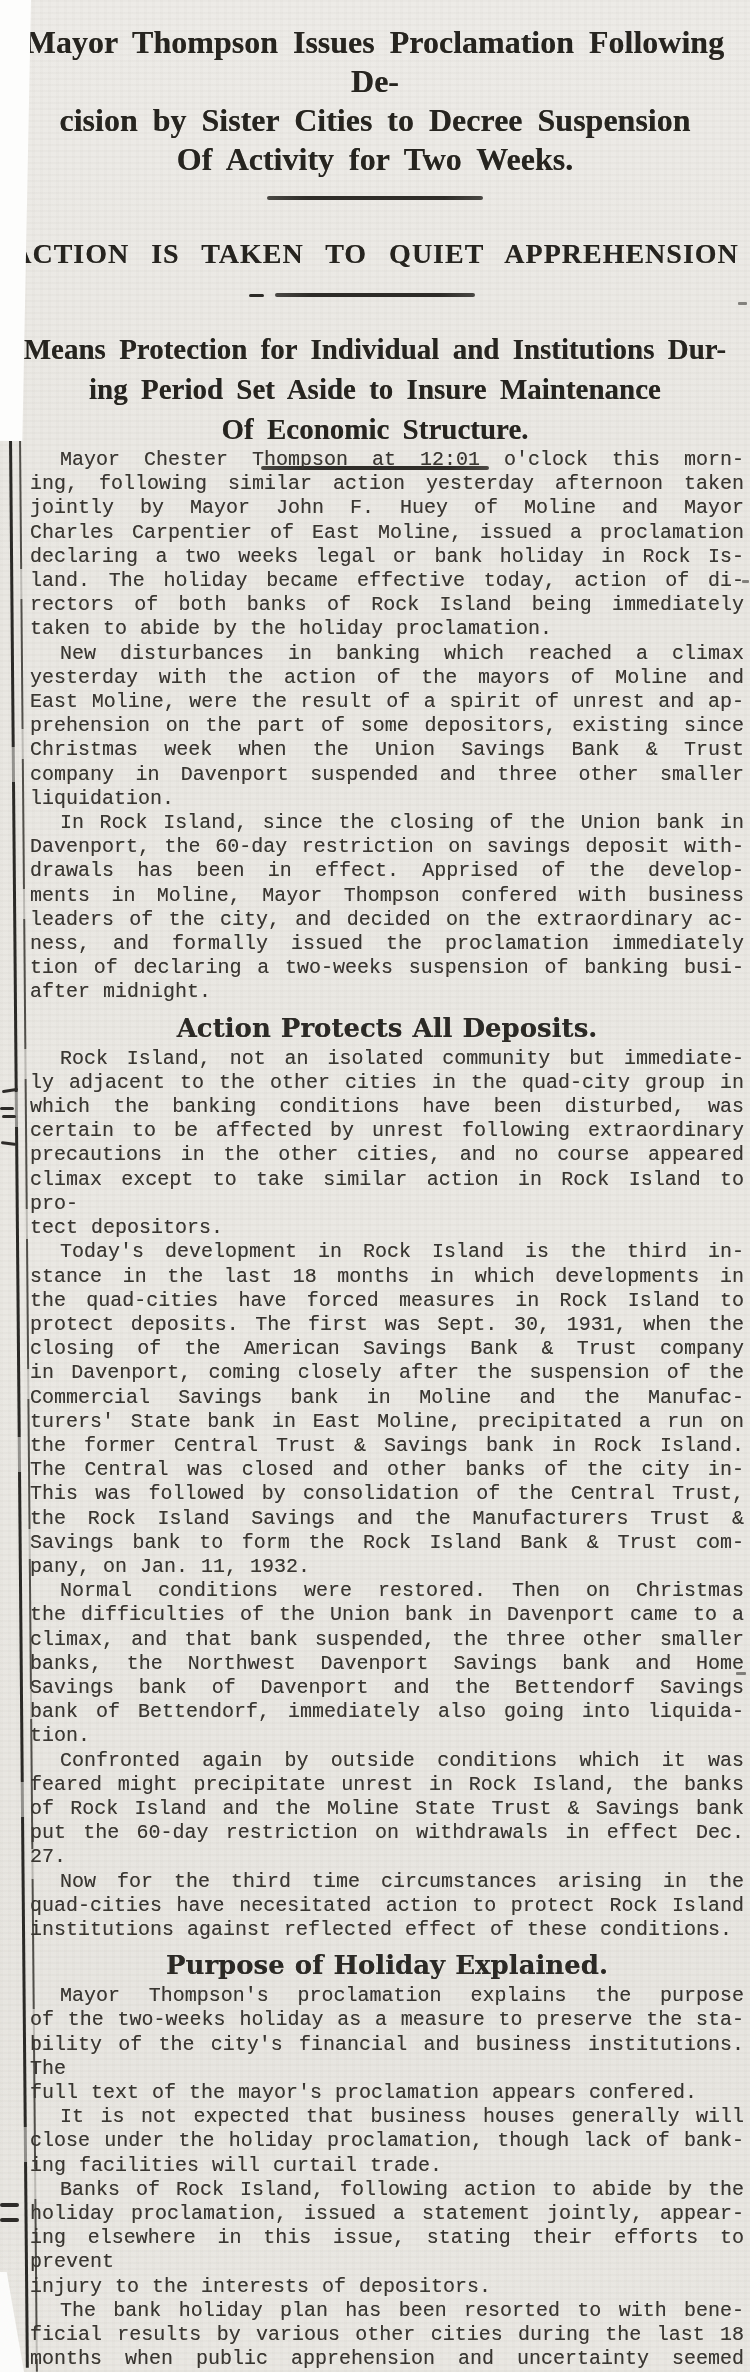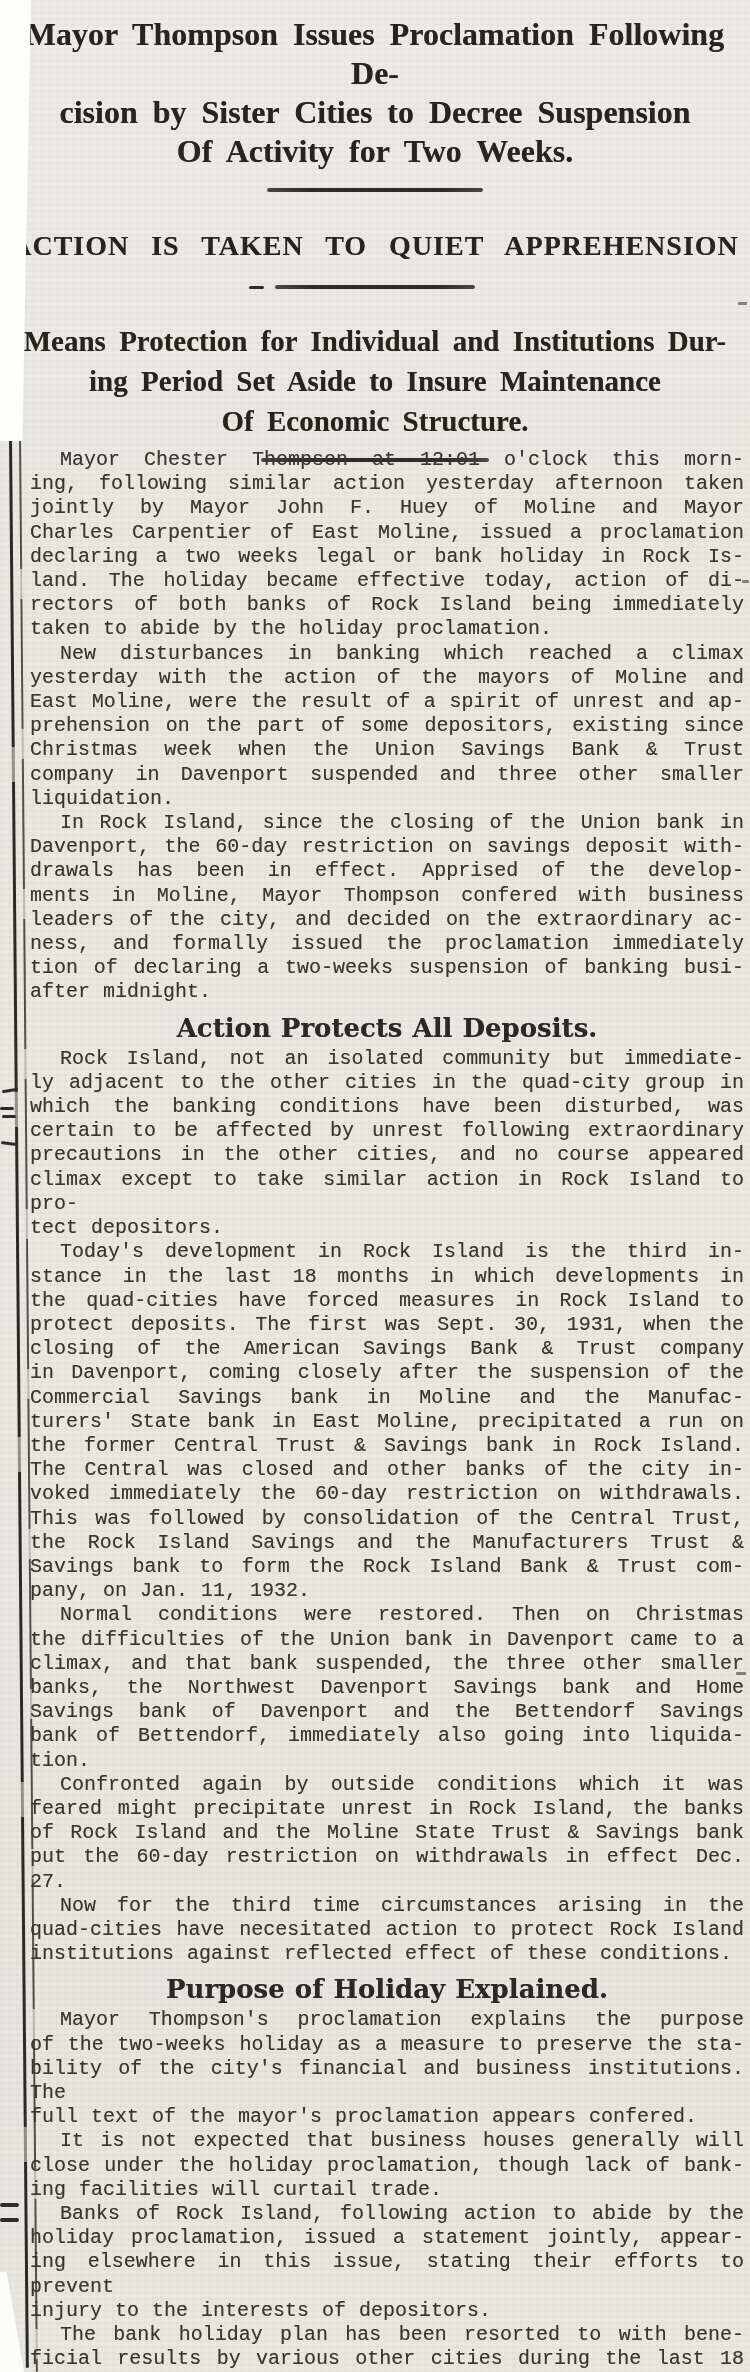--- a/index.html
+++ b/index.html
@@ -34,21 +34,21 @@
   }
   .edge-bottom-left {
     position: absolute; left: 0; bottom: 0;
     width: 24px; height: 100px;
     background: #fbfbfa;
     clip-path: polygon(0 0, 28% 0, 100% 100%, 0 100%);
     z-index: 1;
   }
   
   .header {
-    position: absolute; top: 8px; left: 0;
+    position: absolute; top: 16px; left: 0;
     width: 750px;
     text-align: center;
     color: #26241f;
     z-index: 2;
   }
   .headline {
     margin: 0; padding-top: 7px;
     font-family: "Liberation Serif", serif;
     font-weight: bold;
     font-size: 32px; line-height: 39px;
@@ -222,21 +222,20 @@
         <div class="bl first">Today's development in Rock Island is the third in-</div>
         <div class="bl">stance in the last 18 months in which developments in</div>
         <div class="bl">the quad-cities have forced measures in Rock Island to</div>
         <div class="bl">protect deposits. The first was Sept. 30, 1931, when the</div>
         <div class="bl">closing of the American Savings Bank &amp; Trust company</div>
         <div class="bl">in Davenport, coming closely after the suspension of the</div>
         <div class="bl">Commercial Savings bank in Moline and the Manufac-</div>
         <div class="bl">turers' State bank in East Moline, precipitated a run on</div>
         <div class="bl">the former Central Trust &amp; Savings bank in Rock Island.</div>
         <div class="bl">The Central was closed and other banks of the city in-</div>
-        <div class="bl">voked immediately the 60-day restriction on withdrawals.</div>
         <div class="bl">This was followed by consolidation of the Central Trust,</div>
         <div class="bl">the Rock Island Savings and the Manufacturers Trust &amp;</div>
         <div class="bl">Savings bank to form the Rock Island Bank &amp; Trust com-</div>
         <div class="bl last">pany, on Jan. 11, 1932.</div>
       </div>
       <div class="paragraph">
         <div class="bl first">Normal conditions were restored. Then on Christmas</div>
         <div class="bl">the difficulties of the Union bank in Davenport came to a</div>
         <div class="bl">climax, and that bank suspended, the three other smaller</div>
         <div class="bl">banks, the Northwest Davenport Savings bank and Home</div>

